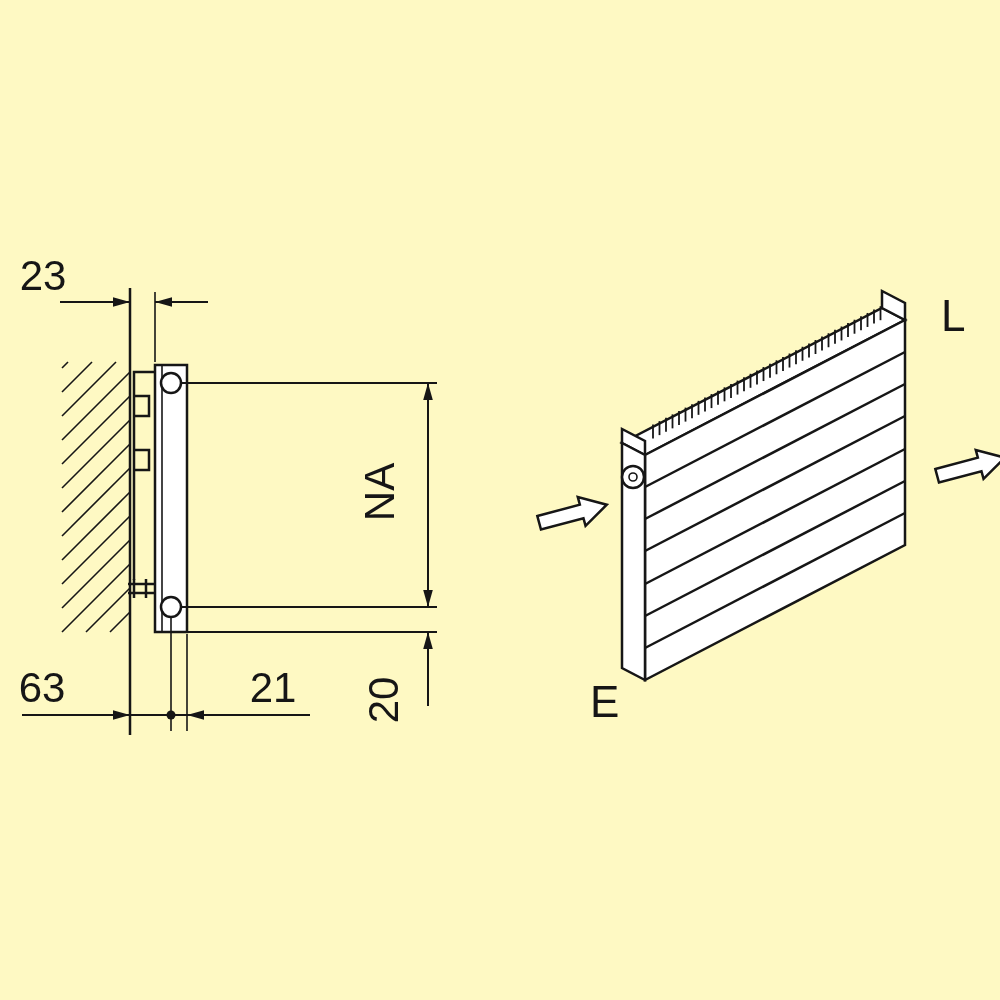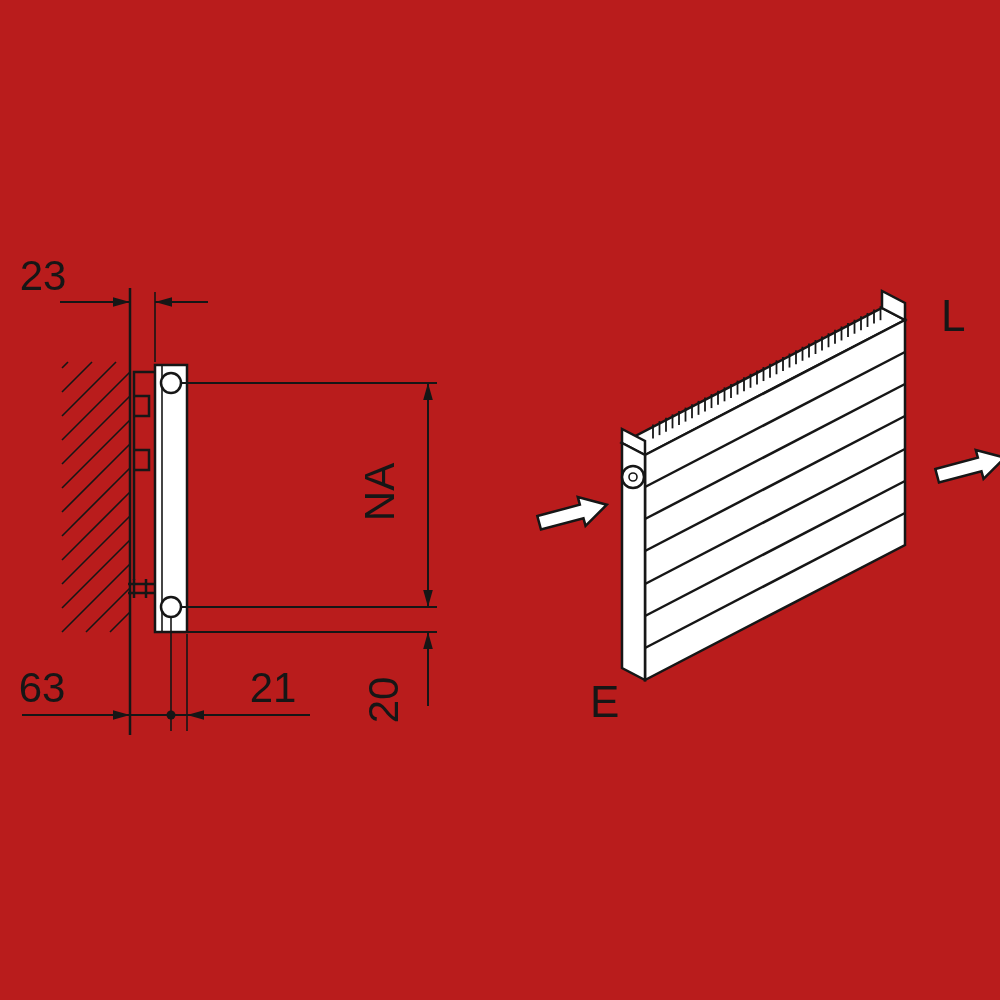--- a/index.html
+++ b/index.html
@@ -1,16 +1,16 @@
 <!DOCTYPE html>
 <html><head>
 <meta charset="utf-8">
 <style>
   html,body{margin:0;padding:0;background:#ffffff;}
-  .canvas{width:1000px;height:1000px;background:#b91c1c;position:relative;overflow:hidden;}
+  .canvas{width:1000px;height:1000px;background:#fef9c3;position:relative;overflow:hidden;}
   svg{display:block;}
   svg text{font-family:"Liberation Sans","DejaVu Sans",sans-serif;fill:#161616;}
   .ln{stroke:#161616;fill:none;stroke-width:2.5;}
   .thin{stroke:#161616;fill:none;stroke-width:1.6;}
   .dim{stroke:#161616;fill:none;stroke-width:2;}
   .solid{fill:#161616;stroke:none;}
   .face{fill:#ffffff;stroke:#161616;stroke-width:2.5;}
 </style>
 </head>
 <body>

